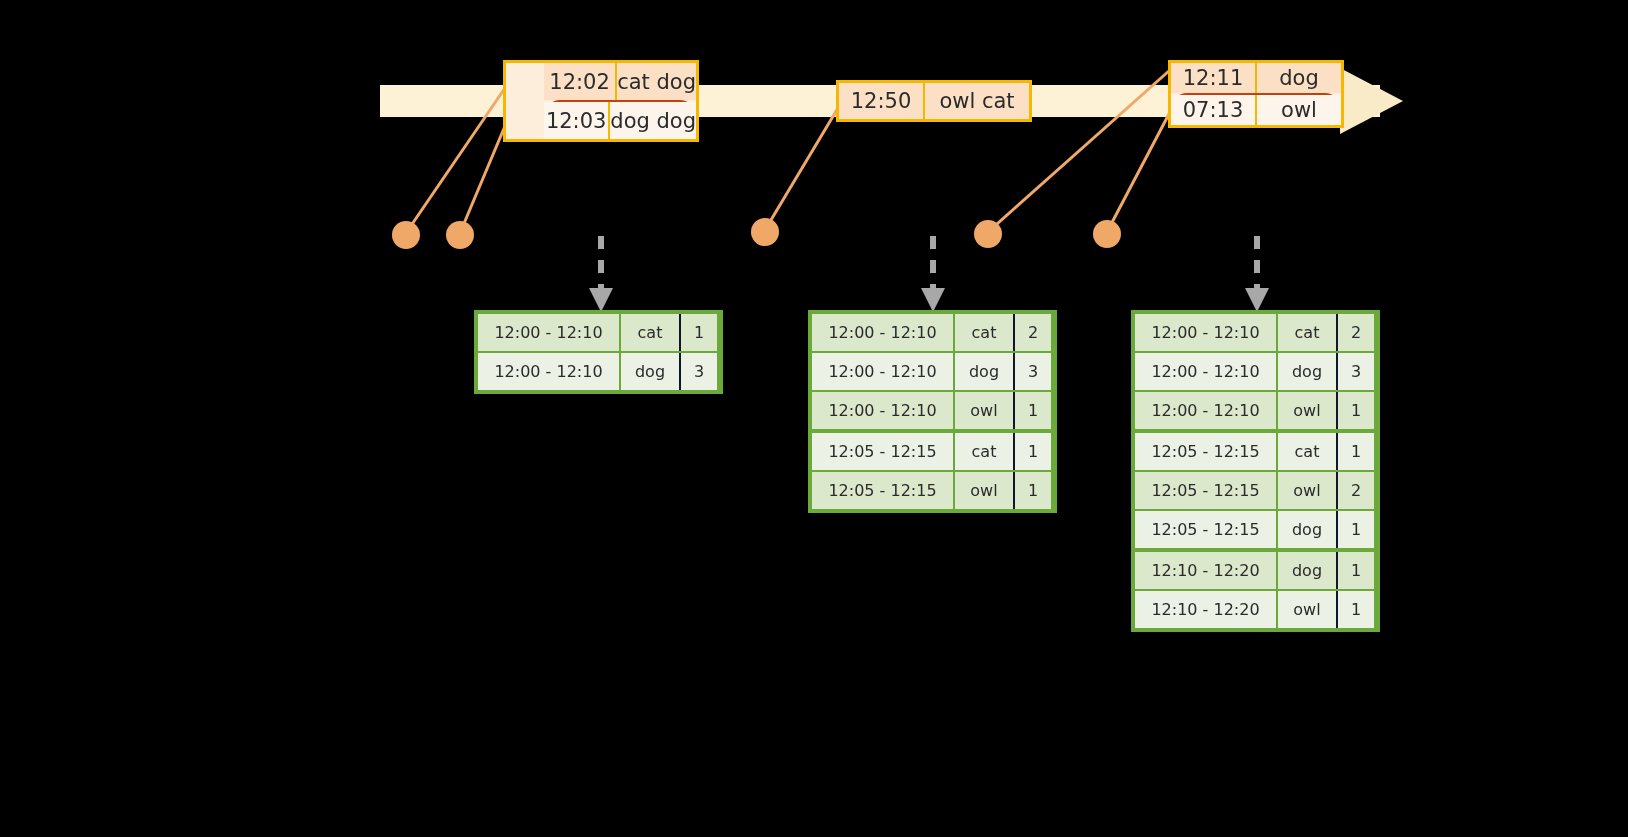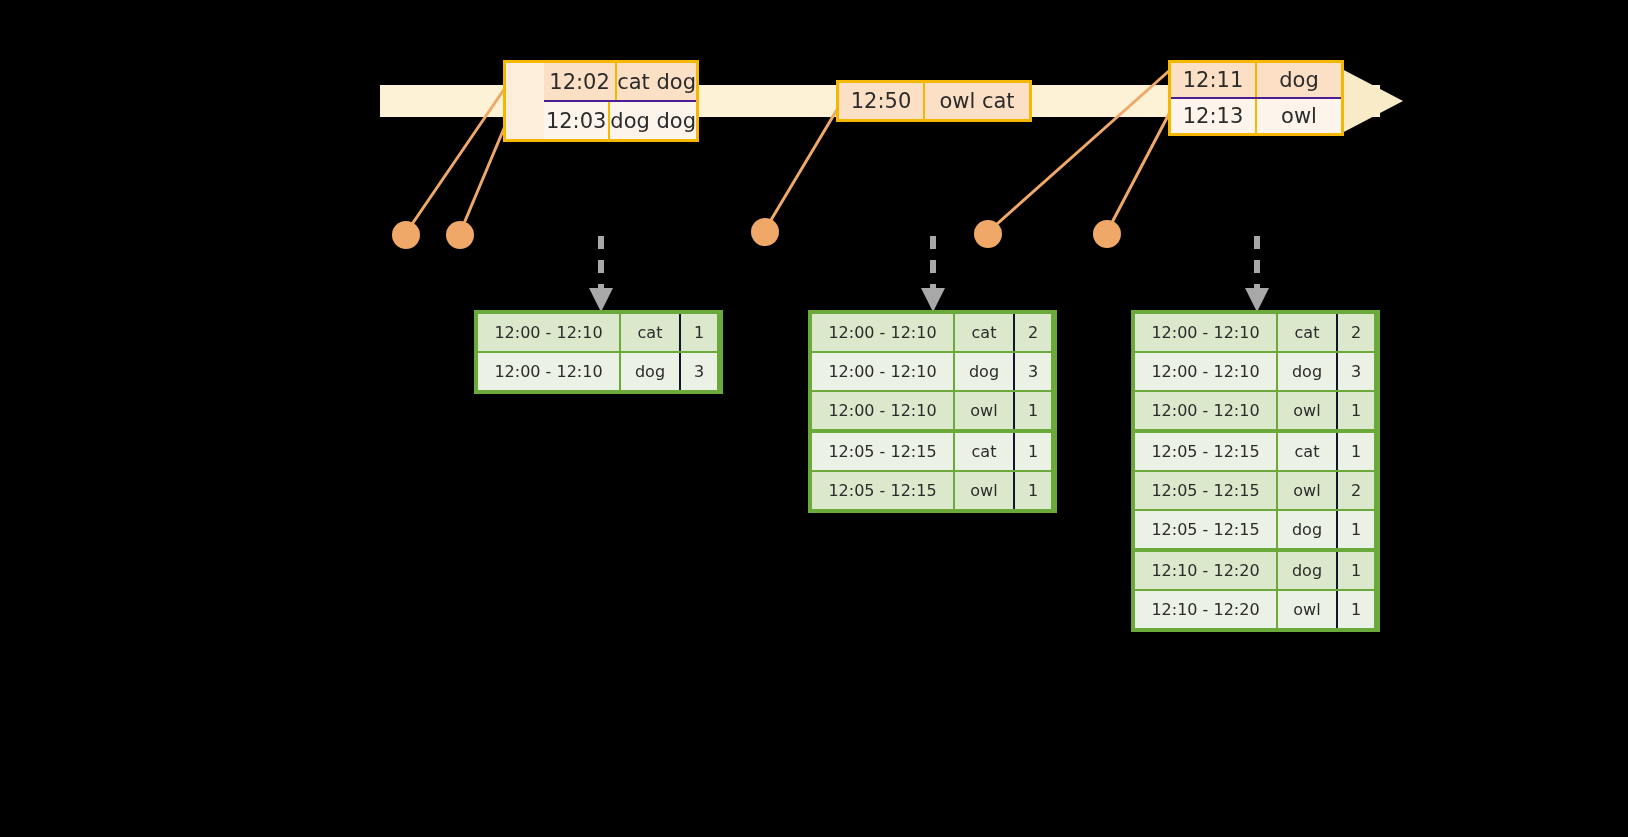--- a/index.html
+++ b/index.html
@@ -14,21 +14,21 @@
   
   .evt-box{
     position:absolute;
     border:3px solid #F5B700;
     box-sizing:border-box;
     background:#FDEEDC;
     display:flex;flex-direction:column;
     z-index:6;
   }
   .evt-row{display:flex;flex:1 1 auto;}
-  .evt-row + .evt-row{border-top:2px solid #4c1d95;}
+  .evt-row + .evt-row{border-top:2px solid #c2410c;border-radius:16px;}
   .evt-row.alt .evt-cell{background:#FDF5EC;}
   .evt-cell{
     display:flex;align-items:center;justify-content:center;
     background:#FBE0C6;
     color:#2b2b2b;
     font-size:21px;
     box-sizing:border-box;
     white-space:nowrap;
   }
   .evt-cell.time{width:86px;border-right:2px solid #F5B700;}
@@ -111,27 +111,27 @@
     </div>
   </div>
 
   <div class="evt-box" style="left:836px;top:80px;width:196px;height:42px;">
     <div class="evt-row">
       <div class="evt-cell time">12:50</div>
       <div class="evt-cell payload">owl cat</div>
     </div>
   </div>
 
-  <div class="evt-box" style="left:1168px;top:60px;width:176px;height:76px;">
+  <div class="evt-box" style="left:1168px;top:60px;width:176px;height:68px;">
     <div class="evt-row">
       <div class="evt-cell time">12:11</div>
       <div class="evt-cell payload">dog</div>
     </div>
     <div class="evt-row alt">
-      <div class="evt-cell time">12:13</div>
+      <div class="evt-cell time">07:13</div>
       <div class="evt-cell payload">owl</div>
     </div>
   </div>
 
   <div class="rtable" style="left:474px;top:310px;width:249px;">
     <div class="rrow">
       <div class="rcell win" style="width:143px">12:00 - 12:10</div>
       <div class="rcell key" style="width:60px">cat</div>
       <div class="rcell cnt" style="width:36px">1</div>
     </div>

